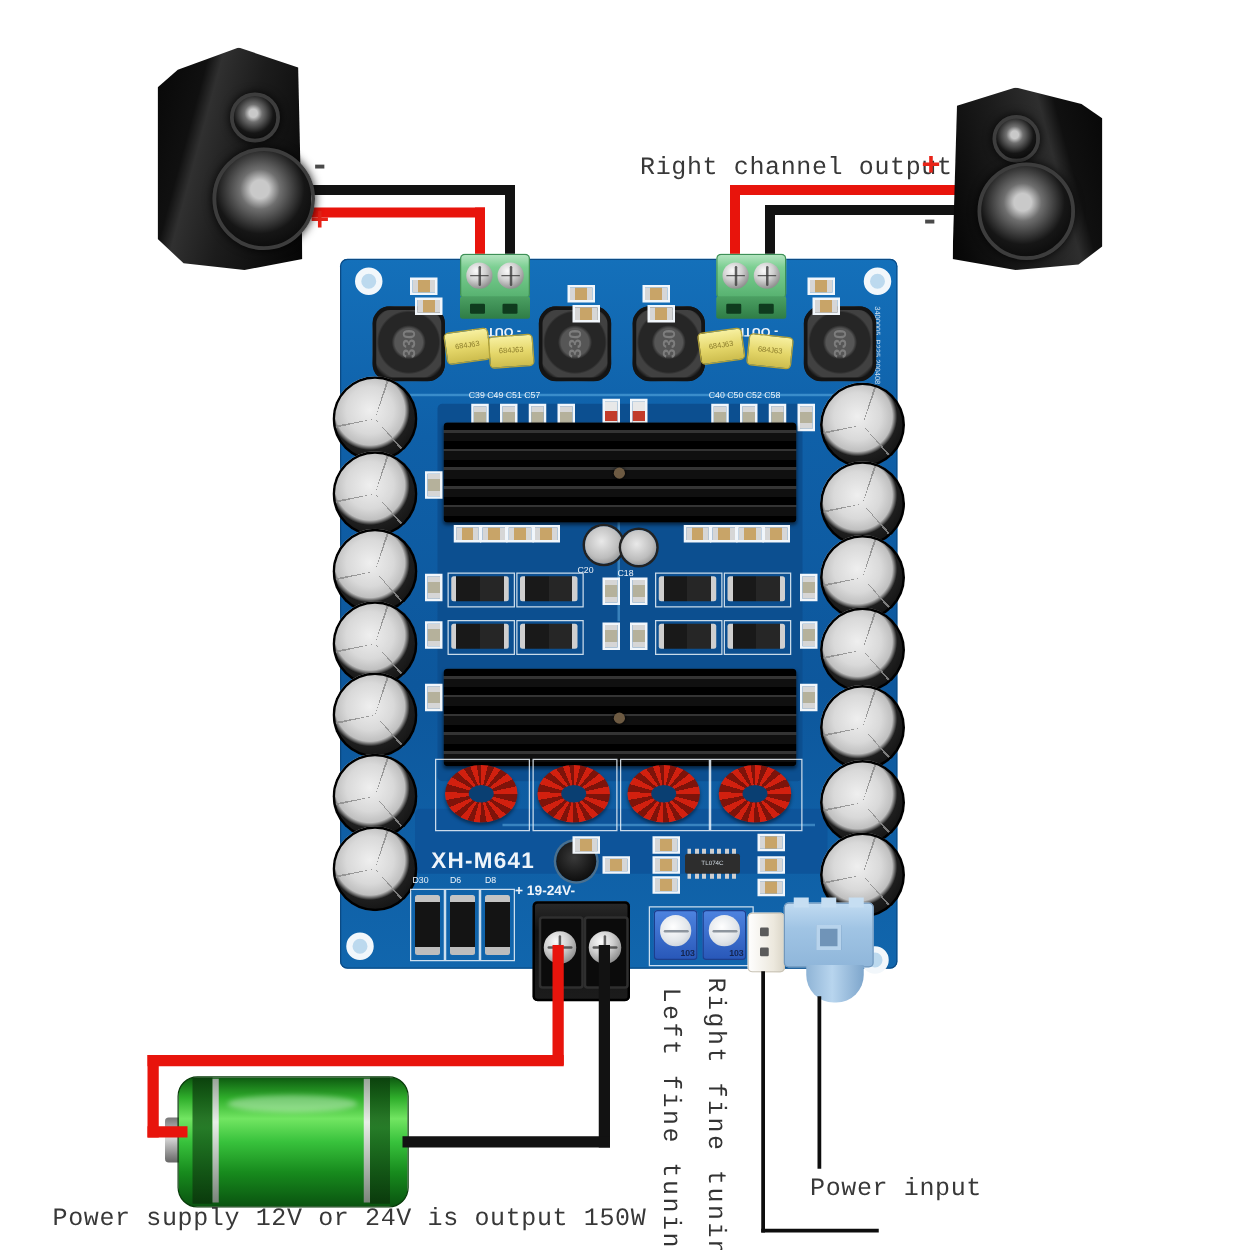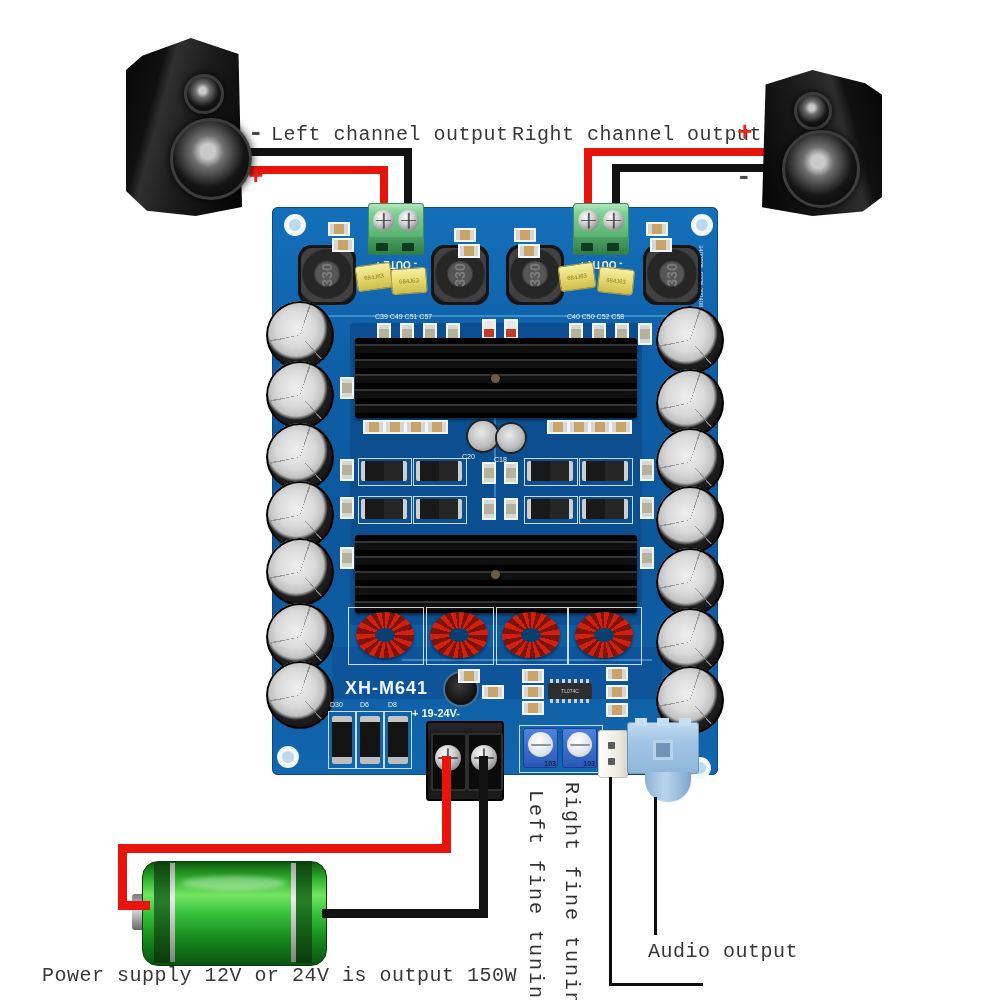--- a/index.html
+++ b/index.html
@@ -112,21 +112,20 @@
   <div class="wire" style="left:404px;top:148px;width:8px;height:64px;background:#121212;"></div>
   <div class="wire" style="left:232px;top:166px;width:156px;height:8px;background:#e8140c;"></div>
   <div class="wire" style="left:380px;top:166px;width:8px;height:52px;background:#e8140c;"></div>
 
   <div class="wire" style="left:584px;top:148px;width:218px;height:8px;background:#e8140c;"></div>
   <div class="wire" style="left:584px;top:148px;width:8px;height:64px;background:#e8140c;"></div>
   <div class="wire" style="left:612px;top:164px;width:190px;height:8px;background:#121212;"></div>
   <div class="wire" style="left:612px;top:164px;width:8px;height:50px;background:#121212;"></div>
 
   <div class="sign" style="left:248px;top:120px;color:#4a4a4a;">-</div>
-  <div class="ann" style="left:271px;top:123px;">Left channel output</div>
   <div class="sign" style="left:248px;top:164px;color:#e82318;">+</div>
 
   <div class="ann" style="left:512px;top:123px;">Right channel output</div>
   <div class="sign" style="left:737px;top:120px;color:#e82318;">+</div>
   <div class="sign" style="left:736px;top:164px;color:#4a4a4a;">-</div>
 
   <div class="spk" style="left:126px;top:38px;width:116px;height:178px;">
     <div class="spk-body" style="clip-path:polygon(14% 10%,56% 0%,97% 9%,100% 95%,60% 100%,18% 97%,0% 86%,0% 18%);
                 background:linear-gradient(105deg,#070707 0%,#101010 26%,#303030 33%,#1c1c1c 55%,#040404 100%);"></div>
     <div class="spk-ring" style="left:58px;top:36px;width:34px;height:34px;"></div>
@@ -382,16 +381,16 @@
     <div class="bat-body" style="left:12px;top:3px;width:183px;height:103px;"></div>
     <div class="bat-band" style="left:24px;top:4px;height:101px;"></div>
     <div class="bat-silver" style="left:40px;top:5px;height:99px;"></div>
     <div class="bat-band" style="left:166px;top:4px;height:101px;"></div>
     <div class="bat-silver" style="left:161px;top:5px;height:99px;"></div>
     <div style="position:absolute;left:52px;top:18px;width:104px;height:14px;border-radius:50%;background:rgba(255,255,255,.35);filter:blur(2px);"></div>
   </div>
 
   <div class="vtext" style="left:524px;top:790px;">Left fine tuning</div>
   <div class="vtext" style="left:560px;top:782px;">Right fine tuning</div>
-  <div class="ann" style="left:648px;top:940px;">Audio output</div>
+  <div class="ann" style="left:648px;top:940px;">Power input</div>
   <div class="ann" style="left:42px;top:964px;">Power supply 12V or 24V is output 150W</div>
 
 </div>
 
 </body></html>

